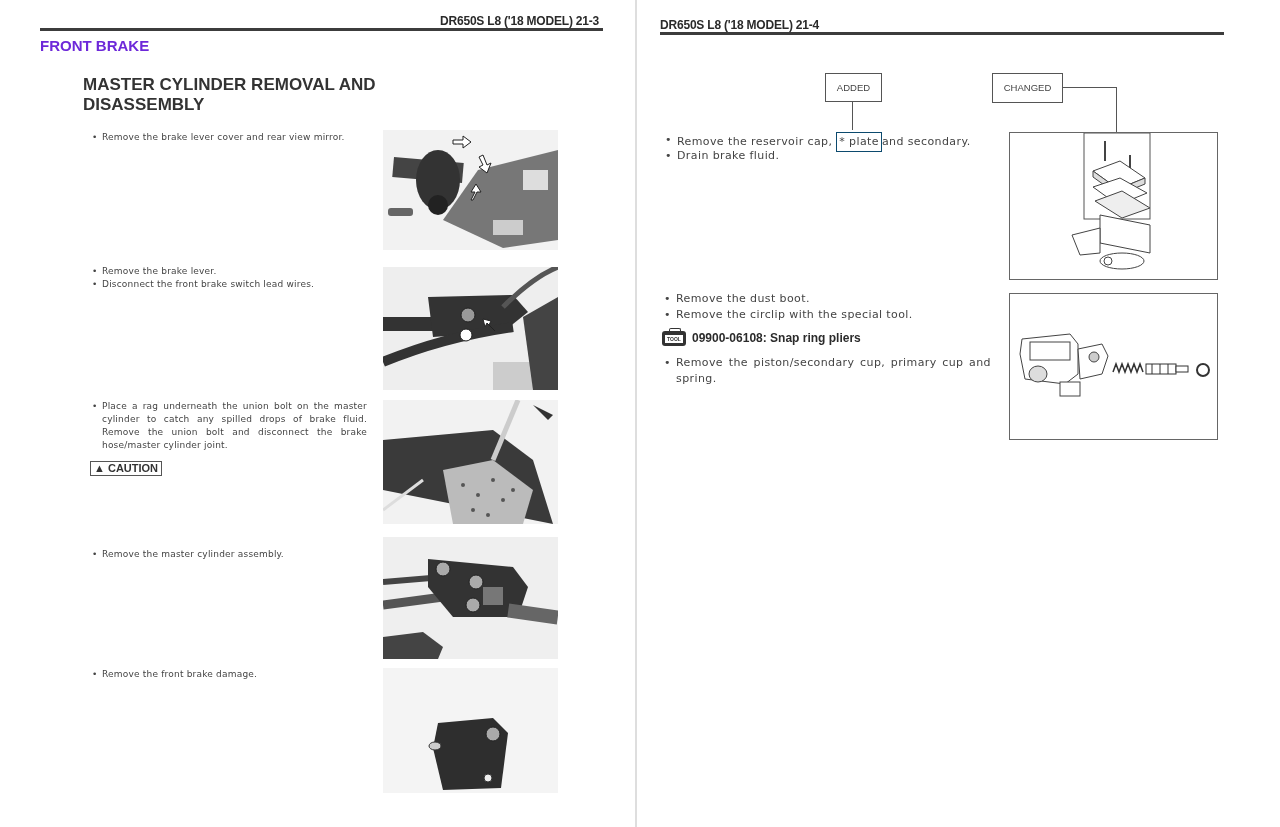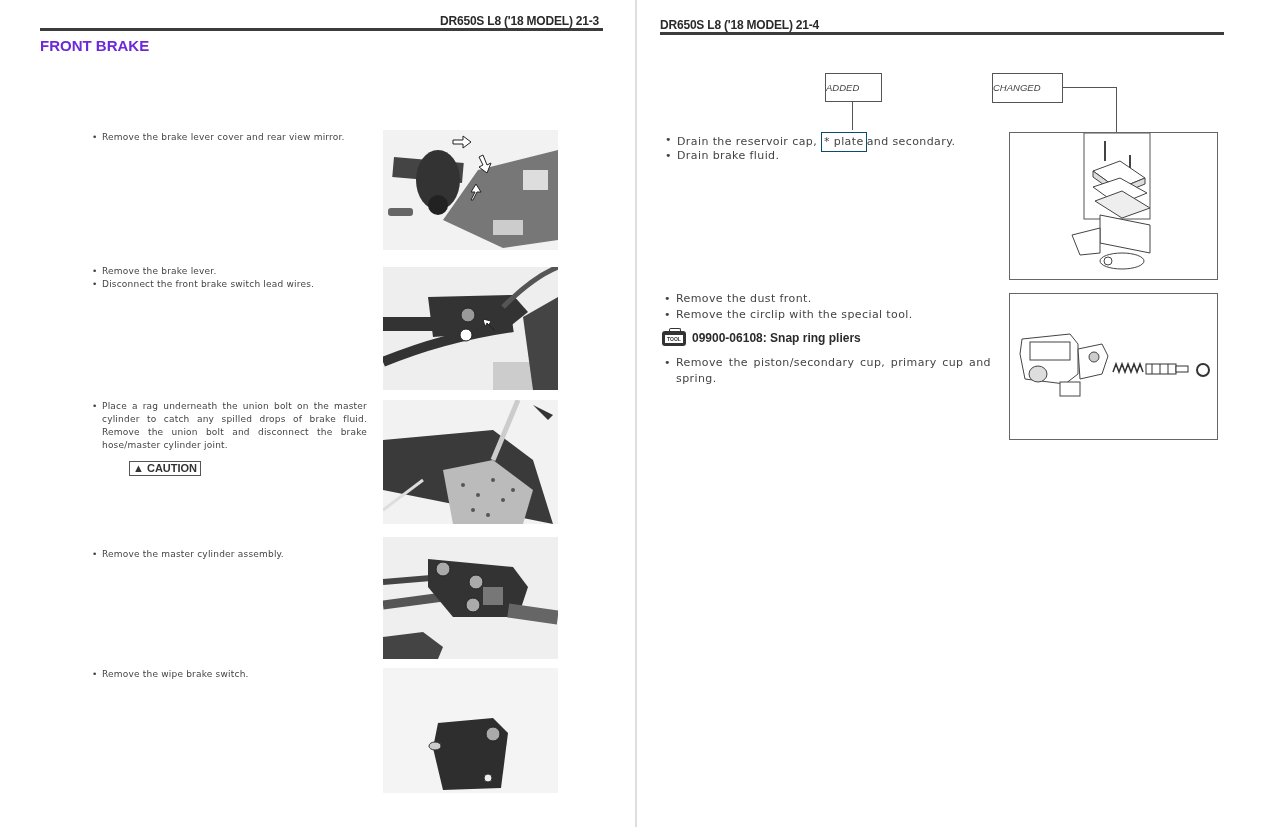--- a/index.html
+++ b/index.html
@@ -10,40 +10,44 @@
   .divider{position:absolute;left:635px;top:0;width:2px;height:827px;background:#dedede;}
   .runhead{position:absolute;font-weight:bold;font-size:12px;color:#2a2a2a;letter-spacing:-0.2px;}
   .rule{position:absolute;height:3px;background:#3c3c3c;}
   .section{position:absolute;left:40px;top:37px;font-weight:bold;font-size:15px;color:#6d28d9;}
   .title{position:absolute;left:83px;top:75px;font-weight:bold;font-size:17px;line-height:20px;color:#333;width:320px;}
   .bullet{position:absolute;font-family:"DejaVu Sans",sans-serif;font-size:9px;color:#444;line-height:13px;letter-spacing:0.2px;}
   .bullet .dot{position:absolute;left:-10px;top:0;}
   .rbullet{position:absolute;font-family:"DejaVu Sans",sans-serif;font-size:11px;color:#444;line-height:15.5px;letter-spacing:0.4px;}
   .rbullet .dot{position:absolute;left:-12px;top:0;}
   .photo{position:absolute;background:#f3f3f3;overflow:hidden;}
-  .caution-tag{position:absolute;left:90px;top:461px;border:1px solid #555;padding:0 3px;font-weight:bold;font-size:11px;line-height:13px;color:#333;margin-left:39px;}
+  .caution-tag{position:absolute;left:90px;top:461px;border:1px solid #555;padding:0 3px;font-weight:bold;font-size:11px;line-height:13px;color:#333;}
   .caution-box{position:absolute;left:91px;top:479px;width:264px;border:1px solid #777;border-bottom:2px solid #555;padding:3px 5px 3px 10px;font-family:"DejaVu Sans",sans-serif;font-weight:bold;font-size:8.2px;line-height:13.3px;color:#3a3a3a;}
-  .lbl-box{position:absolute;border:1px solid #555;font-size:9.5px;color:#444;text-align:left;background:#fff;font-style:italic;}
+  .lbl-box{position:absolute;border:1px solid #555;font-size:9.5px;color:#444;text-align:center;background:#fff;}
   .line{position:absolute;background:#555;}
   .diagram{position:absolute;border:1px solid #666;background:#fff;}
   .plate-box{display:inline-block;border:1px solid #0c4a6e;padding:1px 2px;}
   .tool-line{position:absolute;left:662px;top:331px;font-weight:bold;font-size:12px;color:#2b2b2b;}
   .tool-icon{display:inline-block;vertical-align:middle;width:24px;height:15px;background:#333;border-radius:3px;position:relative;margin-right:6px;}
   .tool-icon span{position:absolute;left:3px;top:4px;width:18px;height:8px;background:#fff;font-size:5px;line-height:8px;color:#333;text-align:center;font-weight:bold;}
   .tool-icon:before{content:"";position:absolute;left:7px;top:-3px;width:10px;height:3px;border:1.5px solid #333;border-bottom:none;border-radius:2px 2px 0 0;}
 </style>
 </head>
 <body>
 
 <div class="divider"></div>
 
 <div id="left" class="page">
   <div class="runhead" style="left:440px;top:14px;">DR650S L8 ('18 MODEL) 21-3</div>
   <div class="rule" style="left:40px;top:28px;width:563px;"></div>
   <div class="section">FRONT BRAKE</div>
+  <div class="title">
+    <div>MASTER CYLINDER REMOVAL AND</div>
+    <div>DISASSEMBLY</div>
+  </div>
 
   <div class="bullet" style="left:102px;top:131px;width:270px;">
     <span class="dot">•</span>
     <span>Remove the brake lever cover and rear view mirror.</span>
   </div>
   <div class="bullet" style="left:102px;top:265px;width:270px;">
     <span class="dot">•</span>
     <span>Remove the brake lever.</span>
   </div>
   <div class="bullet" style="left:102px;top:278px;width:270px;">
@@ -56,21 +60,21 @@
   </div>
 
   <div class="caution-tag">▲ CAUTION</div>
 
   <div class="bullet" style="left:102px;top:548px;width:270px;">
     <span class="dot">•</span>
     <span>Remove the master cylinder assembly.</span>
   </div>
   <div class="bullet" style="left:102px;top:668px;width:270px;">
     <span class="dot">•</span>
-    <span>Remove the wipe brake switch.</span>
+    <span>Remove the front brake damage.</span>
   </div>
 
   <div class="photo" style="left:383px;top:130px;width:175px;height:120px;">
     <svg width="175" height="120" viewBox="0 0 175 120">
       <rect width="175" height="120" fill="#f2f2f2"></rect>
       <polygon points="95,40 175,20 175,110 120,118 60,90" fill="#777"></polygon>
       <rect x="10" y="30" width="70" height="20" fill="#444" transform="rotate(5 45 40)"></rect>
       <ellipse cx="55" cy="50" rx="22" ry="30" fill="#333"></ellipse>
       <circle cx="55" cy="75" r="10" fill="#222"></circle>
       <rect x="140" y="40" width="25" height="20" fill="#ddd"></rect>
@@ -145,21 +149,21 @@
 
   <div class="lbl-box" style="left:188px;top:73px;width:55px;height:27px;line-height:27px;">ADDED</div>
   <div class="line" style="left:215px;top:101px;width:1px;height:29px;"></div>
 
   <div class="lbl-box" style="left:355px;top:73px;width:69px;height:28px;line-height:28px;">CHANGED</div>
   <div class="line" style="left:425px;top:87px;width:54px;height:1px;"></div>
   <div class="line" style="left:479px;top:87px;width:1px;height:45px;"></div>
 
   <div class="rbullet" style="left:40px;top:132px;width:330px;">
     <span class="dot">•</span>
-    <span>Drain the reservoir cap,</span>
+    <span>Remove the reservoir cap,</span>
     <span class="plate-box">* plate</span><span>and secondary.</span>
   </div>
   <div class="rbullet" style="left:40px;top:148px;width:330px;">
     <span class="dot">•</span>
     <span>Drain brake fluid.</span>
   </div>
 
   <div class="diagram" style="left:372px;top:132px;width:207px;height:146px;">
     <svg width="207" height="146" viewBox="0 0 207 146">
       <rect x="74" y="0" width="66" height="86" fill="none" stroke="#555" stroke-width="1"></rect>
@@ -171,21 +175,21 @@
       <polygon points="85,68 112,58 140,75 112,85" fill="#eee" stroke="#444"></polygon>
       <polygon points="90,82 140,92 140,120 90,110" fill="#fff" stroke="#444"></polygon>
       <polygon points="62,102 90,95 90,120 70,122" fill="#fff" stroke="#444"></polygon>
       <ellipse cx="112" cy="128" rx="22" ry="8" fill="#fff" stroke="#444"></ellipse>
       <circle cx="98" cy="128" r="4" fill="#fff" stroke="#444"></circle>
     </svg>
   </div>
 
   <div class="rbullet" style="left:39px;top:291px;width:330px;">
     <span class="dot">•</span>
-    <span>Remove the dust front.</span>
+    <span>Remove the dust boot.</span>
   </div>
   <div class="rbullet" style="left:39px;top:307px;width:330px;">
     <span class="dot">•</span>
     <span>Remove the circlip with the special tool.</span>
   </div>
 
   <div class="tool-line" style="left:25px;">
     <span class="tool-icon"><span>TOOL</span></span><span>09900-06108: Snap ring pliers</span>
   </div>
 

